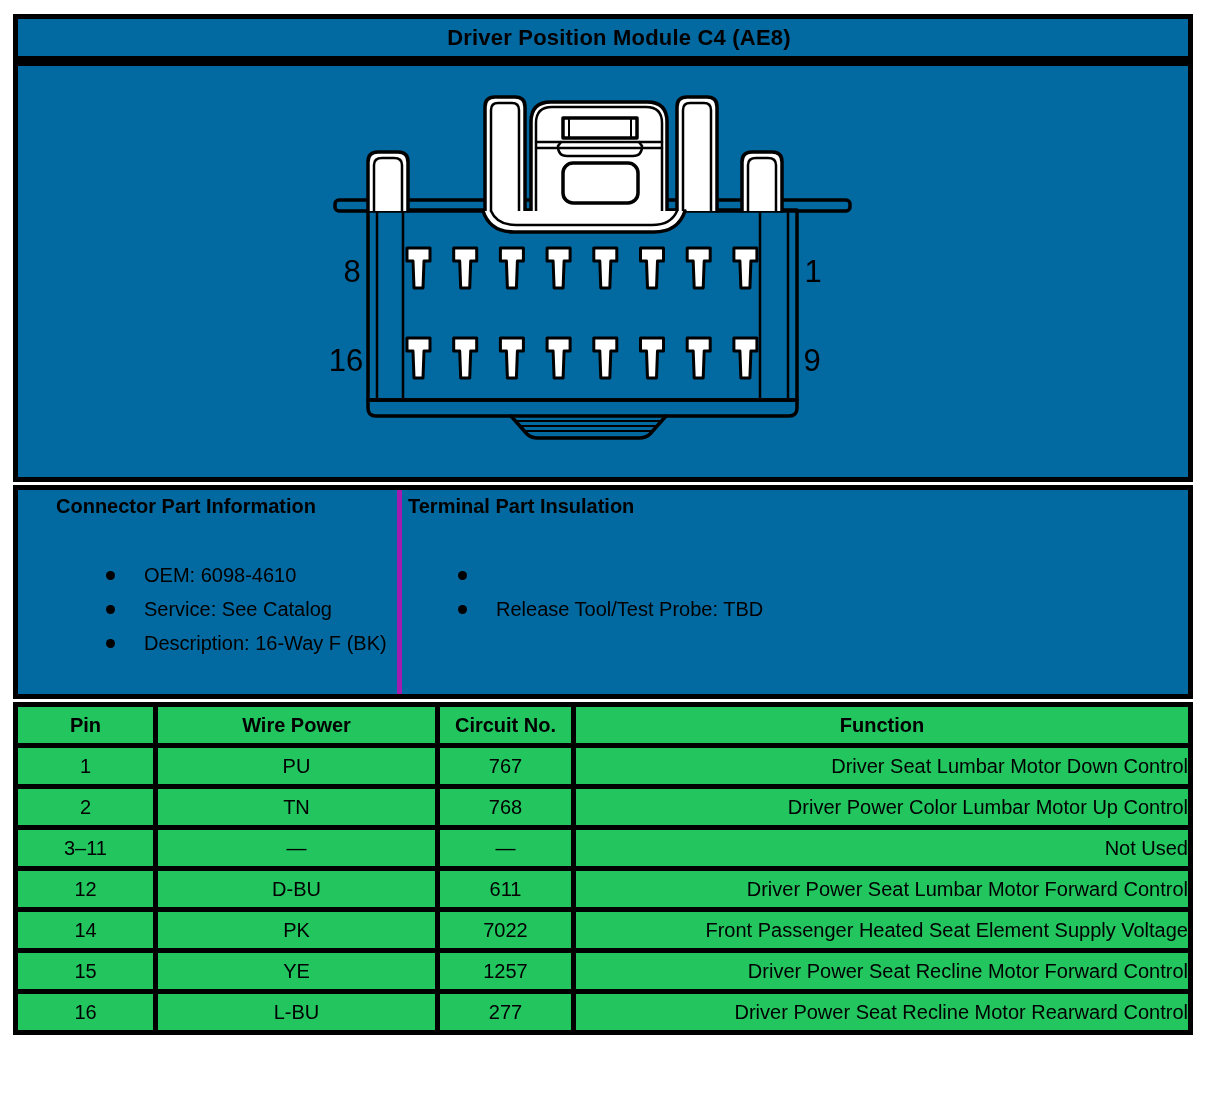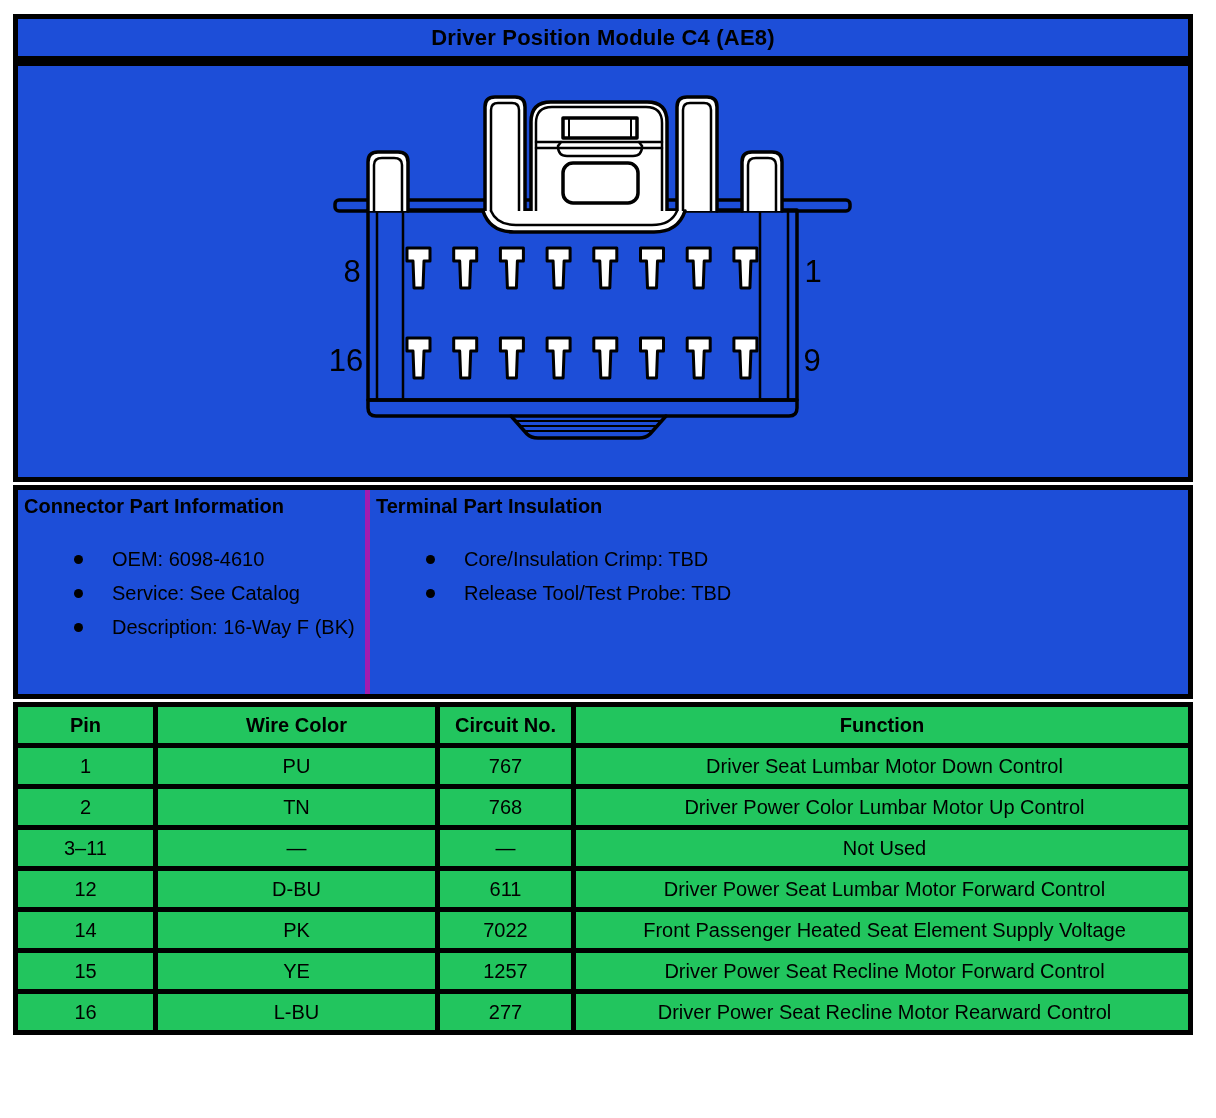--- a/index.html
+++ b/index.html
@@ -3,50 +3,50 @@
 <meta charset="utf-8">
 <style>
   html,body { margin:0; padding:0; }
   body {
     width:1216px; height:1118px; position:relative;
     background:#ffffff; color:#000000;
     font-family:"Liberation Sans", sans-serif;
     overflow:hidden;
   }
   .sheet { position:absolute; left:13px; top:14px; width:1180px; }
-  .bx { box-sizing:border-box; border:5px solid #000; background:#1d4ed8; }
+  .bx { box-sizing:border-box; border:5px solid #000; background:#0369a1;padding-left:32px; }
 
   .title-box {
     height:47px; display:flex; align-items:center; justify-content:center;
     font-weight:bold; font-size:22px; letter-spacing:0.2px;
   }
 
   .figure-box { height:421px; position:relative; }
   .connector-svg { position:absolute; left:307px; top:24px; }
 
   .info-row { margin-top:3px; height:214px; display:flex; }
   .info-cell { box-sizing:border-box; padding:5px 6px; }
   .info-cell.left  { width:352px; border-right:5px solid #a21caf; }
   .info-cell.right { flex:1; }
   .info-heading { font-weight:bold; font-size:20px; }
-  .bullet-list { margin-top:24px; }
+  .bullet-list { margin-top:40px; }
   .bullet-item { display:flex; align-items:center; height:34px; font-size:20px; white-space:nowrap; }
   .dot { flex:0 0 9px; width:9px; height:9px; border-radius:50%; background:#000;
          margin-left:50px; margin-right:29px; }
 
   table.pin-table {
     margin-top:3px; border-collapse:collapse; width:1180px; table-layout:fixed;
     background:#22c55e;
   }
   .pin-table th, .pin-table td {
     border:5px solid #000; height:36px; font-size:20px; text-align:center;
     padding:0; overflow:hidden; white-space:nowrap;
   }
   .pin-table th { font-weight:bold; }
-  .pin-table td.fn { text-align:center; padding-left:5px; }
+  .pin-table td.fn { text-align:right; padding-left:5px; }
 </style>
 </head>
 <body>
 
 <div class="sheet">
 
   <div class="bx title-box">
     <span>Driver Position Module C4 (AE8)</span>
   </div>
 
@@ -132,41 +132,40 @@
           <span class="dot"></span>
           <span>Description: 16-Way F (BK)</span>
         </div>
       </div>
     </div>
     <div class="info-cell right">
       <div class="info-heading">Terminal Part Insulation</div>
       <div class="bullet-list">
         <div class="bullet-item">
           <span class="dot"></span>
-          <span>Core/Insulation Crimp: TBD</span>
         </div>
         <div class="bullet-item">
           <span class="dot"></span>
           <span>Release Tool/Test Probe: TBD</span>
         </div>
       </div>
     </div>
   </div>
 
   <table class="pin-table">
     <colgroup>
         <col style="width:140px">
         <col style="width:282px">
         <col style="width:136px">
         <col>
       </colgroup>
     <thead>
       <tr>
         <th>Pin</th>
-        <th>Wire Color</th>
+        <th>Wire Power</th>
         <th>Circuit No.</th>
         <th>Function</th>
       </tr>
     </thead>
     <tbody>
       <tr>
         <td>1</td>
         <td>PU</td>
         <td>767</td>
         <td class="fn">Driver Seat Lumbar Motor Down Control</td>

